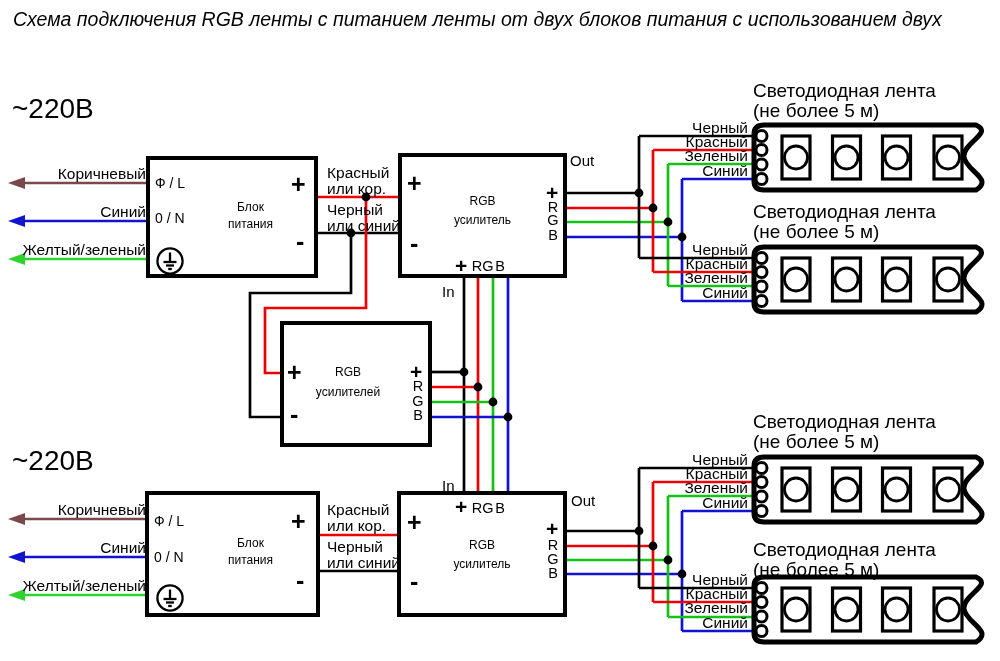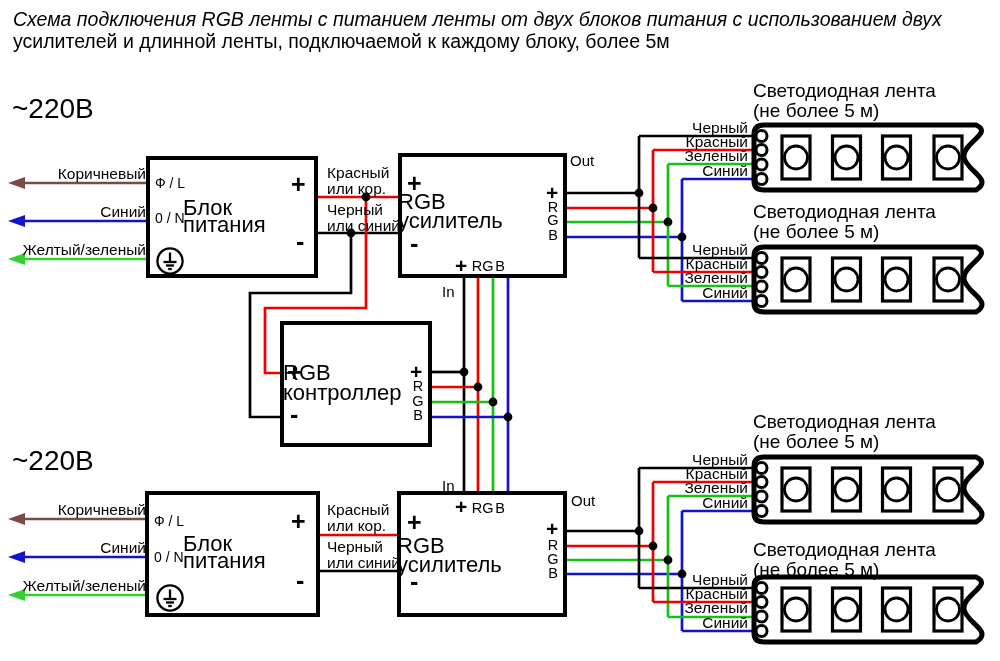--- a/index.html
+++ b/index.html
@@ -10,21 +10,21 @@
   .box{position:absolute;border:4px solid #000;background:transparent;z-index:2;box-sizing:border-box;}
   .title-line{font-size:19.5px;}
   .volt{font-size:28px;}
   .lbl{font-size:15.5px;}
   .rlbl{font-size:15.5px;text-align:right;width:146px;left:0;}
   .slbl{font-size:15.5px;text-align:right;width:148px;left:600px;}
   .term{font-size:14px;}
   .tl{font-size:14.5px;text-align:center;width:14px;}
   .pm{font-size:25px;font-weight:bold;line-height:25px;}
   .pm2{font-size:21px;font-weight:bold;line-height:21px;}
-  .boxtitle{font-size:22px;}
+  .boxtitle{font-size:12px;text-align:center;}
   .striptitle{font-size:19px;line-height:19.5px;}
   .io{font-size:15px;}
   
   line,polyline{fill:none;stroke-width:2.7;}
   .k{stroke:#000000}.r{stroke:#ee0000}.g{stroke:#14c114}.b{stroke:#1212cf}
   .br{stroke:#7a4a48}.yg{stroke:#2fd32f}
   .dot{fill:#000;stroke:none;}
   .abr{fill:#7a4a48}.ab{fill:#1212cf}.ayg{fill:#2fd32f}
   .strip-body{fill:#fff;stroke:#000;stroke-width:5;}
   .ring{fill:#fff;stroke:#000;stroke-width:3;}
@@ -160,21 +160,20 @@
   <circle class="dot" cx="682" cy="574" r="4.4"></circle>
 </svg>
 
 <div class="box" style="left:146px;top:156px;width:172px;height:122px;"></div>
 <div class="box" style="left:398px;top:153px;width:169px;height:125px;"></div>
 <div class="box" style="left:280px;top:321px;width:152px;height:126px;"></div>
 <div class="box" style="left:145px;top:491px;width:175px;height:126px;"></div>
 <div class="box" style="left:397px;top:491px;width:170px;height:126px;"></div>
 
 <div class="t title-line" style="left:13px;top:9px;font-style:italic;">Схема подключения RGB ленты с питанием ленты от двух блоков питания с использованием двух</div>
-<div class="t title-line" style="left:13px;top:31px;">усилителей и длинной ленты, подключаемой к каждому блоку, более 5м</div>
 
 <div class="t volt" style="left:12px;top:94px;">~220В</div>
 <div class="t volt" style="left:12px;top:446px;">~220В</div>
 
 <div class="t rlbl" style="top:166px;">Коричневый</div>
 <div class="t rlbl" style="top:204px;">Синий</div>
 <div class="t rlbl" style="top:242px;">Желтый/зеленый</div>
 
 <div class="t rlbl" style="top:502px;">Коричневый</div>
 <div class="t rlbl" style="top:540px;">Синий</div>
@@ -247,21 +246,21 @@
 <div class="t pm2" style="left:546px;top:518px;">+</div>
 <div class="t tl" style="left:546px;top:538px;">R</div>
 <div class="t tl" style="left:546px;top:552px;">G</div>
 <div class="t tl" style="left:546px;top:566px;">B</div>
 <div class="t io" style="left:571px;top:493px;">Out</div>
 
 <div class="t pm" style="left:287px;top:360px;">+</div>
 <div class="t pm" style="left:290px;top:402px;">-</div>
 <div class="t boxtitle" style="left:283px;top:363px;width:130px;line-height:19.5px;">
   <div>RGB</div>
-  <div>контроллер</div>
+  <div>усилителей</div>
 </div>
 <div class="t pm2" style="left:410px;top:361px;">+</div>
 <div class="t tl" style="left:411px;top:379px;">R</div>
 <div class="t tl" style="left:411px;top:394px;">G</div>
 <div class="t tl" style="left:411px;top:408px;">B</div>
 
 <div class="t striptitle" style="left:753px;top:81px;">
   <div>Светодиодная лента</div>
   <div>(не более 5 м)</div>
 </div>

